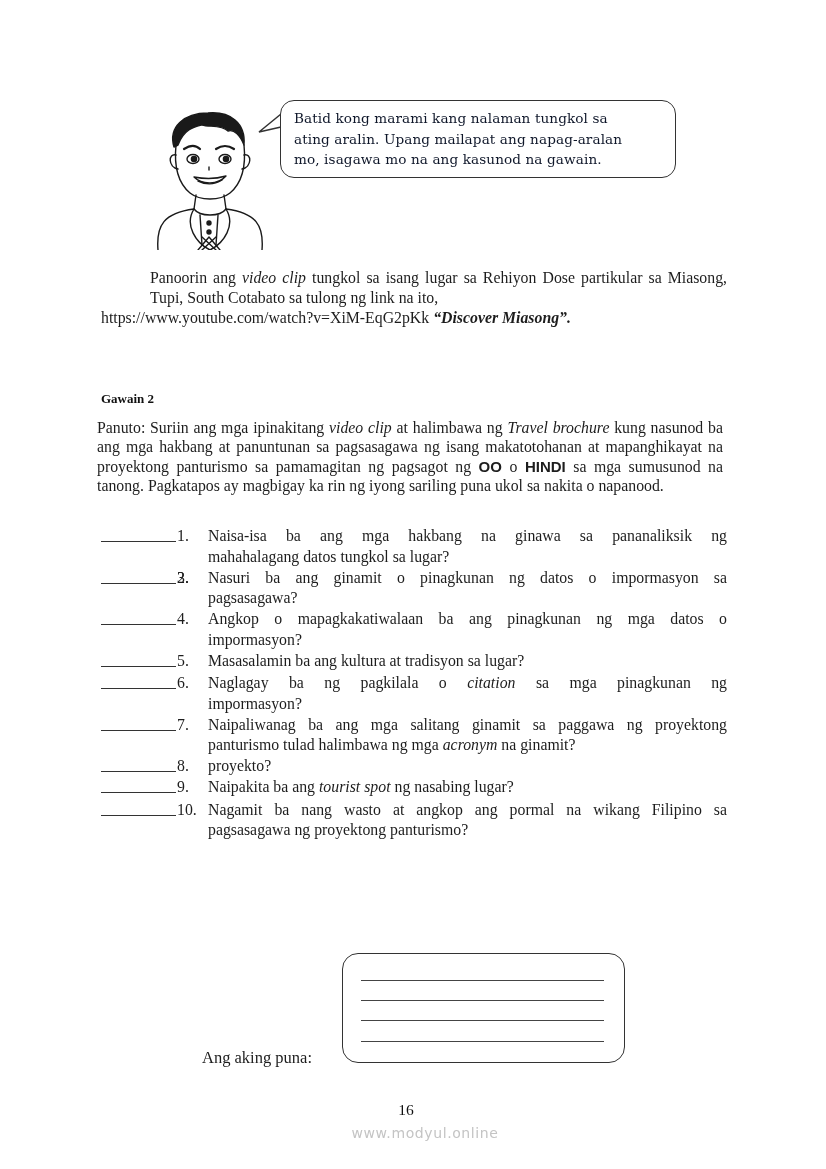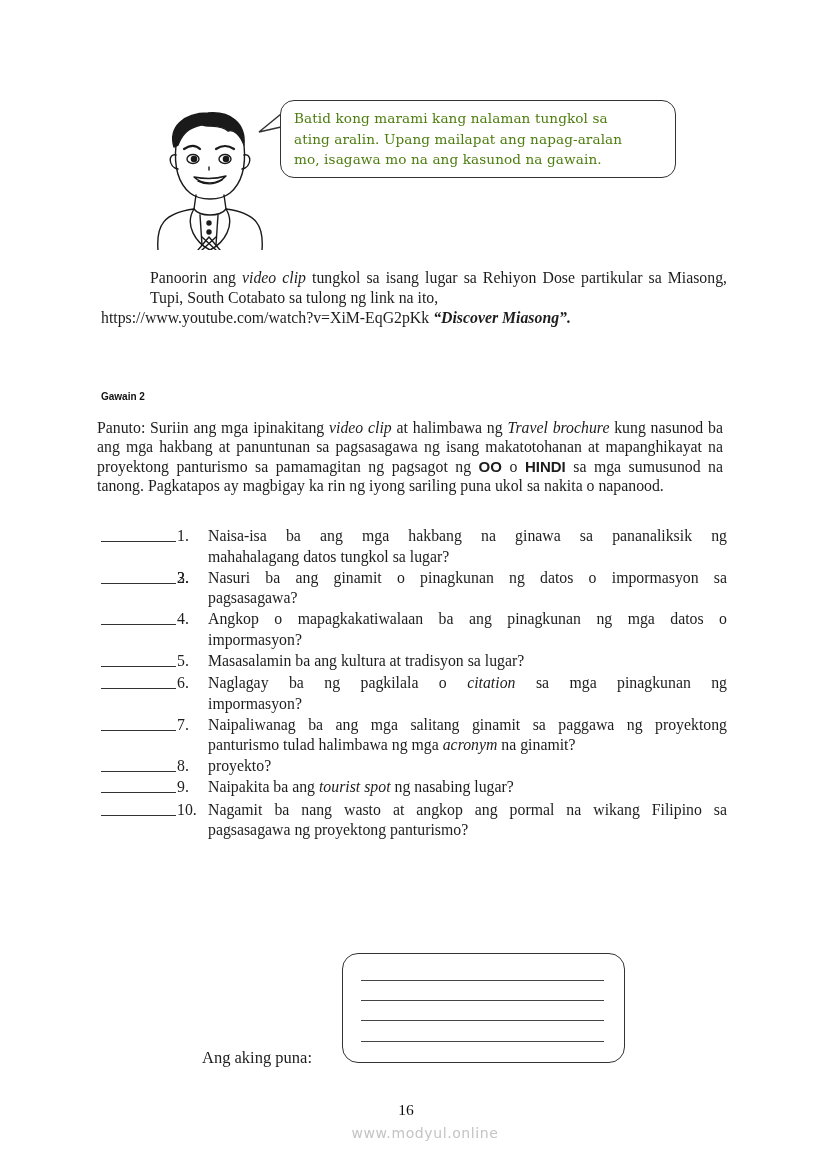--- a/index.html
+++ b/index.html
@@ -34,21 +34,21 @@
       top: 100px;
       width: 396px;
       height: 78px;
       border: 1.6px solid #333;
       border-radius: 14px;
       background: #fff;
       padding: 7px 10px 6px 13px;
       font-family: "DejaVu Serif", serif;
       font-size: 13.6px;
       line-height: 20.5px;
-      color: #4d7c0f;
+      color: #0f172a;
       letter-spacing: 0.1px;
     }
     .bubble-tail {
       position: absolute;
       left: 257px;
       top: 112px;
       width: 26px;
       height: 26px;
     }
     .body-text {
@@ -70,23 +70,23 @@
     .after {
       position: absolute;
       left: 101px;
       top: 351px;
       width: 626px;
     }
     .gawain-title {
       position: absolute;
       left: 101px;
       top: 391px;
-      font-family: Liberation Sans, sans-serif;
+      font-family: Liberation Serif, serif;
       font-weight: bold;
-      font-size: 10px;
+      font-size: 13px;
       color: #111;
     }
     .panuto {
       position: absolute;
       left: 97px;
       top: 418px;
       width: 626px;
       text-align: justify;
       line-height: 19.3px;
     }

